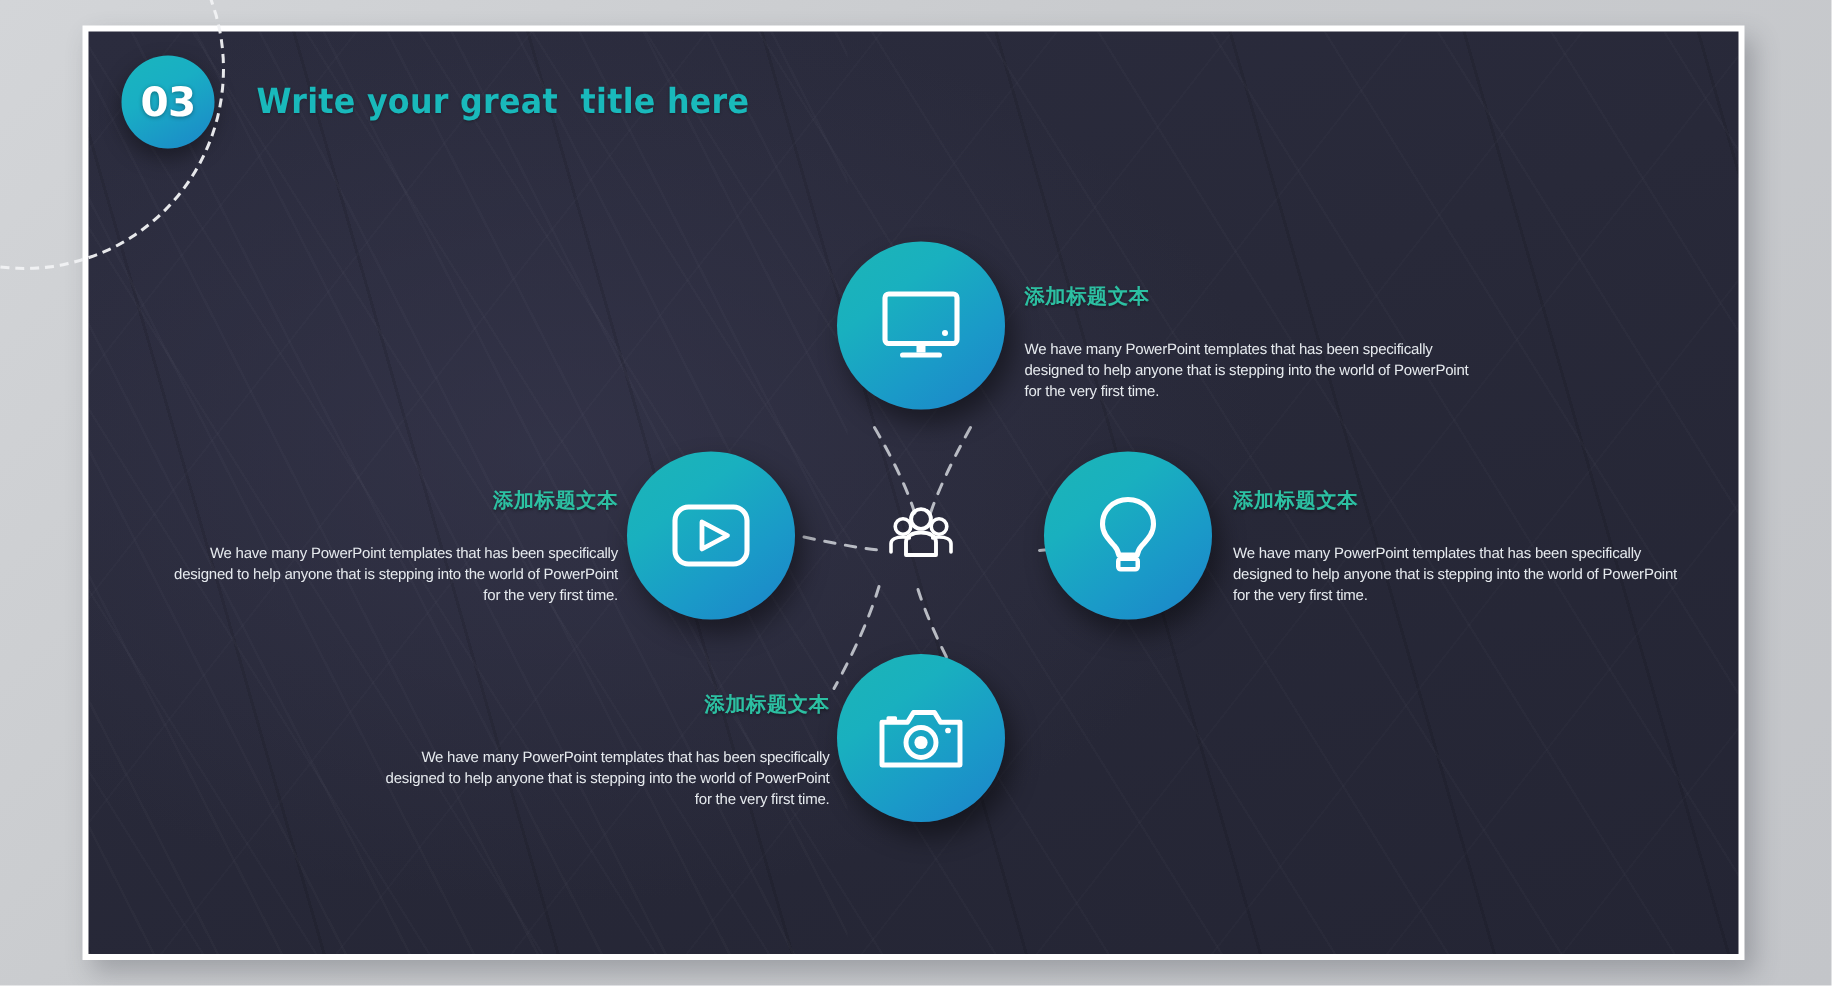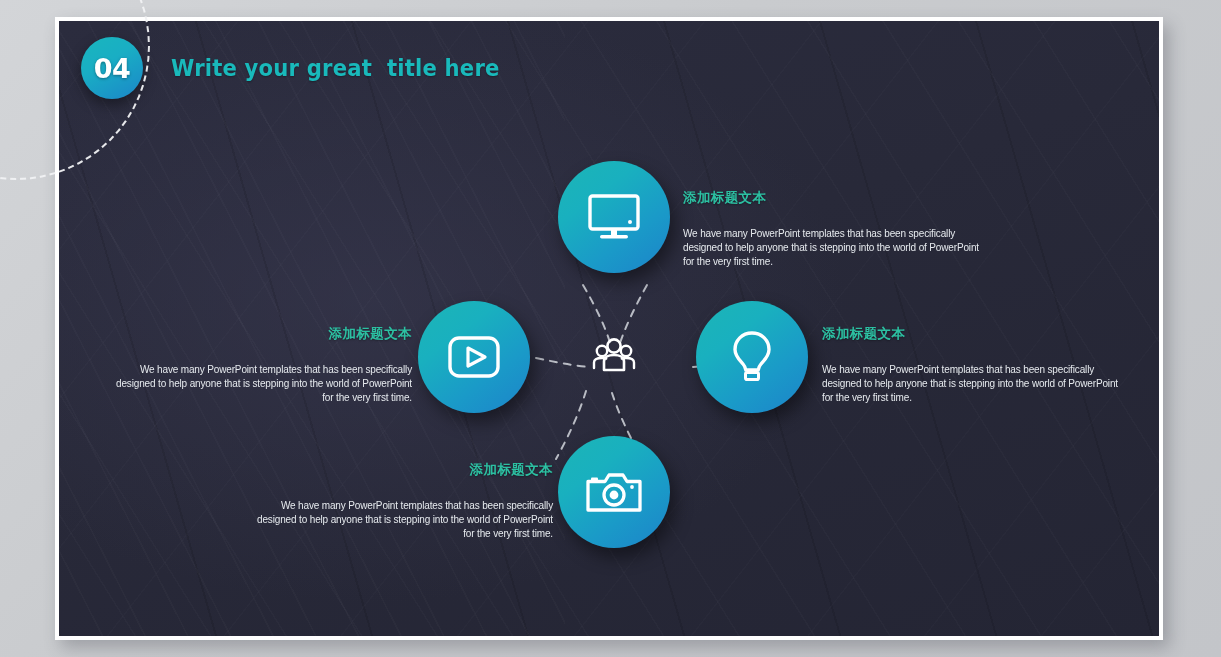--- a/index.html
+++ b/index.html
@@ -162,21 +162,21 @@
 <div class="page-arc"></div>
 
 <div class="slide-frame">
   <div class="slide">
 
     <div class="slide-texture"></div>
     <div class="slide-texture-2"></div>
 
     <div class="header">
       <div class="badge">
-        <span class="badge-num">04</span>
+        <span class="badge-num">03</span>
       </div>
       <div class="slide-title">Write your great  title here</div>
     </div>
 
     <div class="diagram">
 
       <svg class="connectors" viewBox="0 0 1100 615" preserveAspectRatio="none">
         <g stroke="#b9bcc4" stroke-width="2" fill="none" stroke-dasharray="7 7" stroke-linecap="round">
           <path d="M 524 264 Q 545 300 552 325"></path>
           <path d="M 477 337 Q 515 345 530 346"></path>

